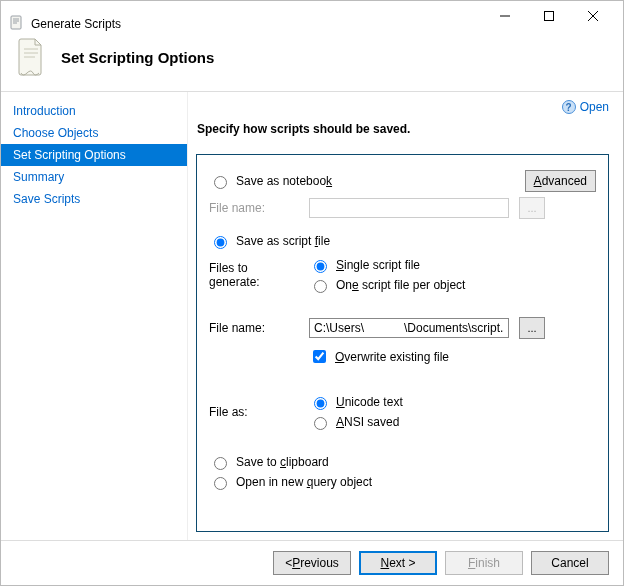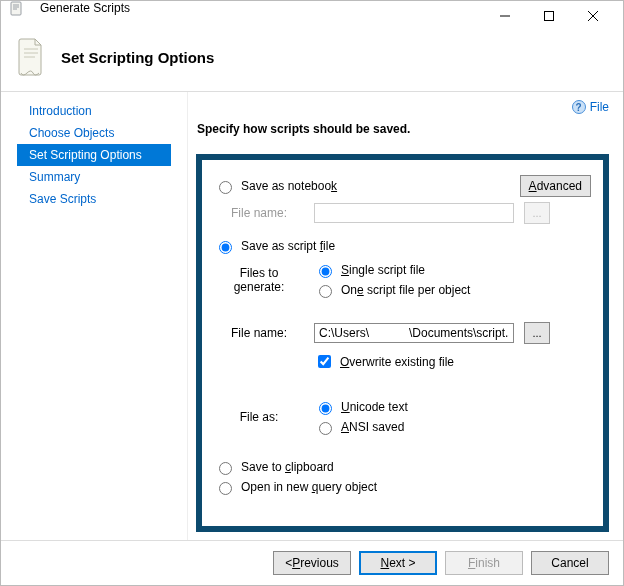--- a/index.html
+++ b/index.html
@@ -10,64 +10,63 @@
     color: #000;
     background: #fff;
     width: 624px;
     height: 586px;
     overflow: hidden;
   }
   .window { display: flex; flex-direction: column; height: 100%; border: 1px solid #bbb; }
 
   
   .titlebar {
-    display: flex; align-items: flex-start; height: 30px;
+    display: flex; align-items: flex-end; height: 30px;
     padding: 0 8px 0 8px;
-    gap: 9px;
   }
   .titlebar .app-icon { width: 16px; height: 16px; margin-right: 6px; }
   .titlebar .title { flex: 1; font-size: 12px; }
   .win-btns { display: flex; }
   .win-btn { width: 44px; height: 30px; display: flex; align-items: center; justify-content: center; }
   .win-btn svg { display: block; }
 
   
   .header {
     display: flex; align-items: center; gap: 14px;
     padding: 6px 14px 14px 14px;
   }
   .header .page-icon { width: 32px; height: 40px; }
   .header h1 { font-size: 15px; font-weight: bold; margin: 0; }
 
   
   .body { display: flex; flex: 1; min-height: 0; border-top: 1px solid #ddd; }
-  .sidebar { width: 186px; padding: 8px 16px; }
+  .sidebar { width: 186px; padding: 8px 0; }
   .sidebar-item {
     padding: 4px 12px; color: #0066cc; cursor: pointer;
     font-size: 12px;
   }
   .sidebar-item.active { background: #0078d7; color: #fff; }
 
   .main { flex: 1; padding: 8px 14px 0 8px; display: flex; flex-direction: column; min-height: 0; border-left: 1px solid #eee;}
   .help-row { display: flex; justify-content: flex-end; align-items: center; gap: 4px; margin-bottom: 6px; }
   .help-row a { color: #0066cc; text-decoration: none; font-size: 12px; }
   .help-icon { width: 14px; height: 14px; border-radius: 50%; background: #c9e0f7; border: 1px solid #4a90d9; color: #2a6eb8; font-size: 10px; display: flex; align-items: center; justify-content: center; font-weight: bold; }
   .instruction { font-weight: bold; font-size: 12px; margin: 2px 0 18px 1px; }
 
-  .panel { border: 6px solid #0c4a6e; flex: 1; padding: 10px 12px; overflow: auto; position: relative; min-height: 0; }
+  .panel { border: 1px solid #0c4a6e; flex: 1; padding: 10px 12px; overflow: auto; position: relative; min-height: 0; }
 
   .opt-row { display: flex; align-items: center; gap: 6px; margin: 4px 0; }
   .opt-row.top { justify-content: space-between; }
   .radio, .checkbox { width: 13px; height: 13px; flex: none; }
   label { font-size: 12px; }
   .u { text-decoration: underline; }
 
   .indent1 { margin-left: 20px; }
   .field-row { display: flex; align-items: center; gap: 10px; margin: 4px 0; }
-  .field-label { width: 90px; color: #000; text-align: center; }
+  .field-label { width: 90px; color: #000; }
   .field-label.disabled { color: #9a9a9a; }
   input[type=text] {
     font-family: inherit; font-size: 12px; padding: 2px 4px;
     border: 1px solid #888; height: 20px;
   }
   input[type=text]:disabled { background: #fff; border-color: #ccc; color: #aaa; }
   .fn-disabled { width: 200px; }
   .fn-enabled { width: 200px; }
   .browse-btn {
     width: 26px; height: 22px; border: 1px solid #888; background: #e6e6e6;
@@ -147,21 +146,21 @@
       <div class="sidebar-item"><span>Introduction</span></div>
       <div class="sidebar-item"><span>Choose Objects</span></div>
       <div class="sidebar-item active"><span>Set Scripting Options</span></div>
       <div class="sidebar-item"><span>Summary</span></div>
       <div class="sidebar-item"><span>Save Scripts</span></div>
     </div>
 
     <div class="main">
       <div class="help-row">
         <span class="help-icon">?</span>
-        <a href="#">File</a>
+        <a href="#">Open</a>
       </div>
       <div class="instruction">Specify how scripts should be saved.</div>
 
       <div class="panel">
 
         <div class="opt-row top">
           <div class="opt-row" style="gap:6px;">
             <input type="radio" class="radio" name="savegrp" style="">
             <label><span>Save as noteboo</span><span class="u">k</span></label>
           </div>

